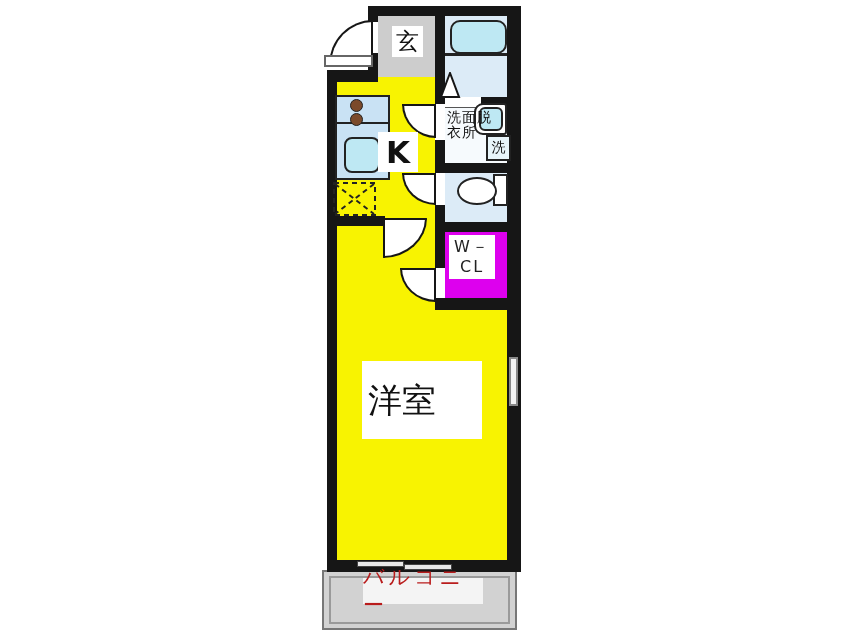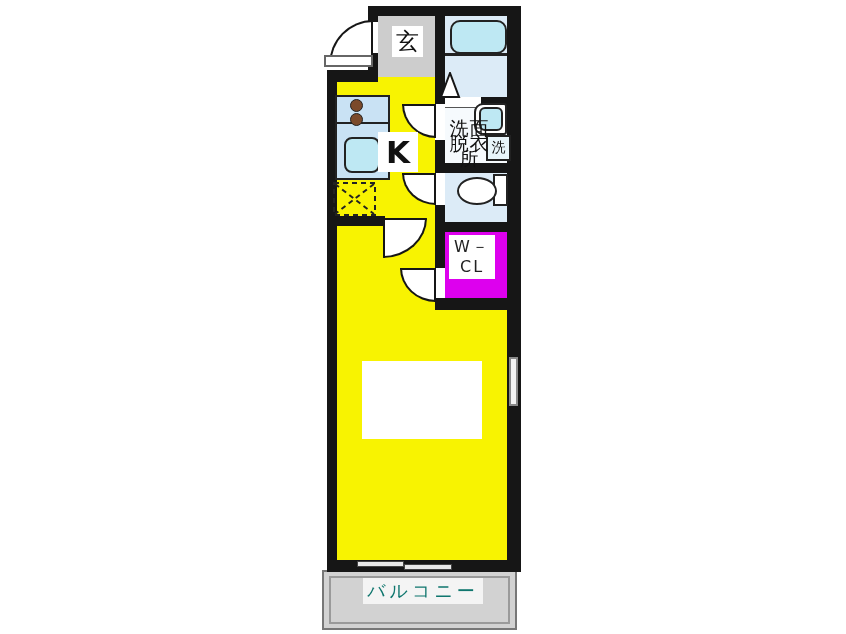--- a/index.html
+++ b/index.html
@@ -98,24 +98,25 @@
   <div class="abs" style="left:509px;top:357px;width:9px;height:49px;background:#f2f2f2;border:2px solid #888;"></div>
   <div class="slidebar" style="left:357px;top:561px;width:47px;height:6px;"></div>
   <div class="slidebar" style="left:404px;top:564px;width:48px;height:6px;"></div>
 
   <div class="labelbox" style="left:392px;top:26px;width:31px;height:31px;">
     <span class="txt" style="font-size:23px;">玄</span>
   </div>
   <div class="labelbox" style="left:378px;top:132px;width:40px;height:40px;">
     <span class="txt" style="font-size:31px;font-weight:bold;">K</span>
   </div>
-  <div class="abs txt" style="left:447px;top:121px;width:45px;font-size:19px;line-height:15px;letter-spacing:1px;text-align:center;">洗面脱衣所</div>
+  <div class="abs txt" style="left:447px;top:110px;width:45px;font-size:14px;line-height:15px;letter-spacing:1px;">洗面脱衣所</div>
   <div class="labelbox" style="left:449px;top:235px;width:46px;height:44px;font-size:16px;line-height:20px;letter-spacing:2px;color:#222;">
     <span>W－</span>
     <span>CL</span>
   </div>
   <div class="labelbox" style="left:362px;top:361px;width:120px;height:78px;align-items:flex-start;padding-left:6px;">
+    <span class="txt" style="font-size:34px;line-height:38px;">洋室</span>
   </div>
   <div class="labelbox" style="left:363px;top:578px;width:120px;height:26px;background:#F4F4F4;">
-    <span style="font-size:18px;letter-spacing:4px;color:#0f766e;">バルコニー</span>
+    <span style="font-size:21px;letter-spacing:4px;color:#b91c1c;">バルコニー</span>
   </div>
 
 </div>
 
 </body></html>

